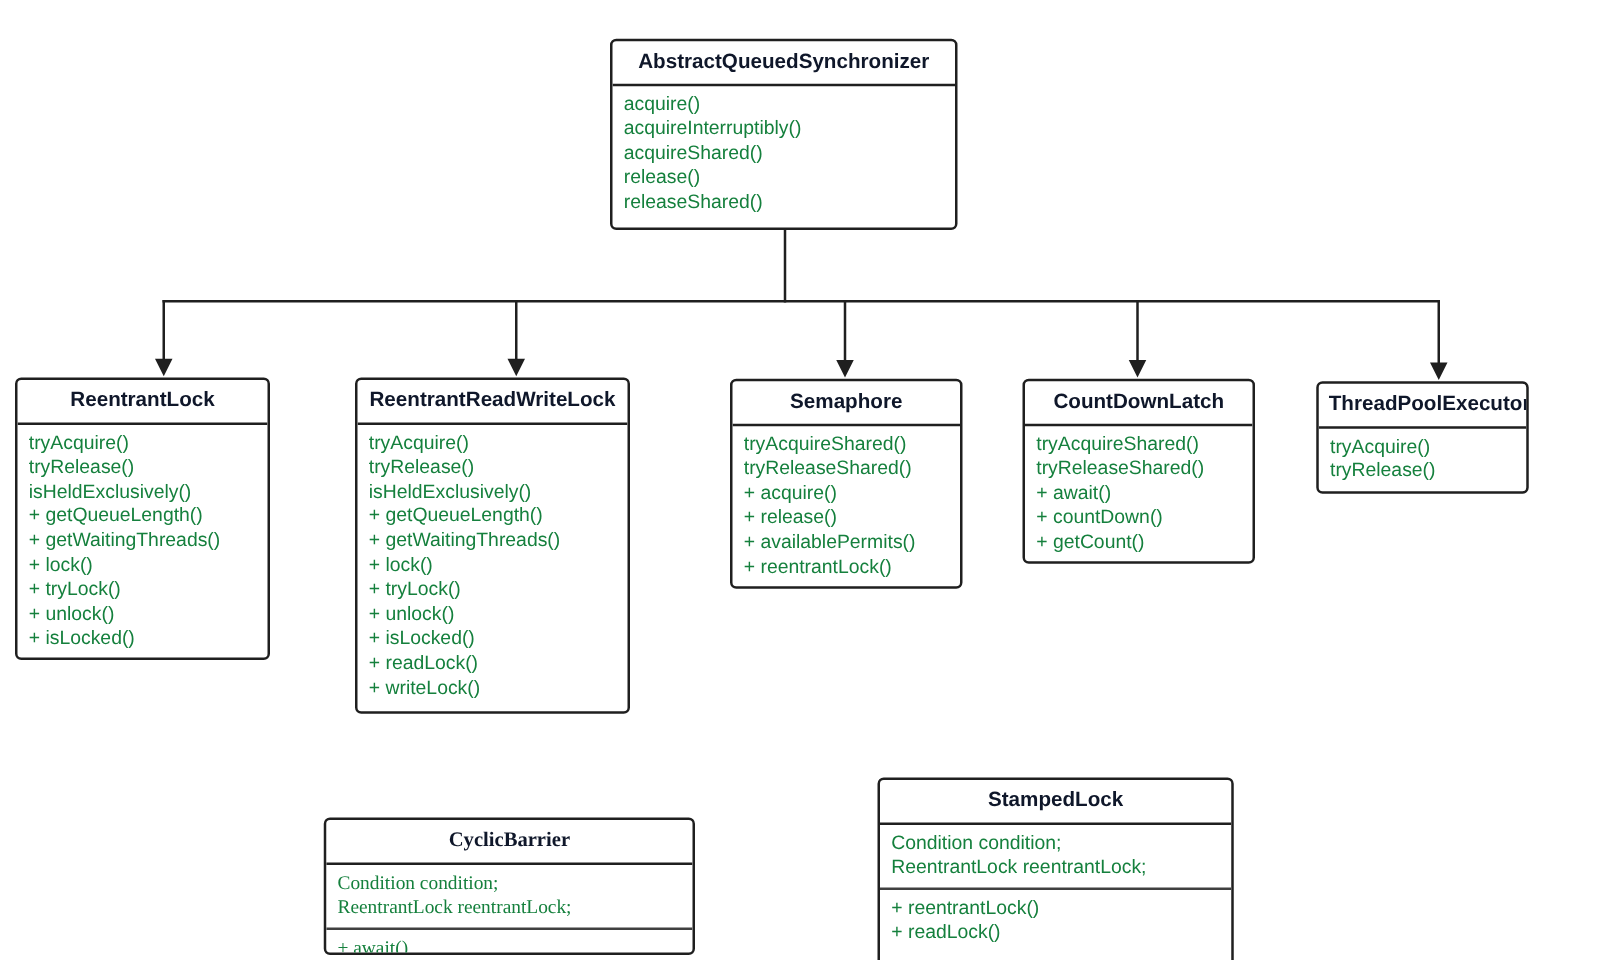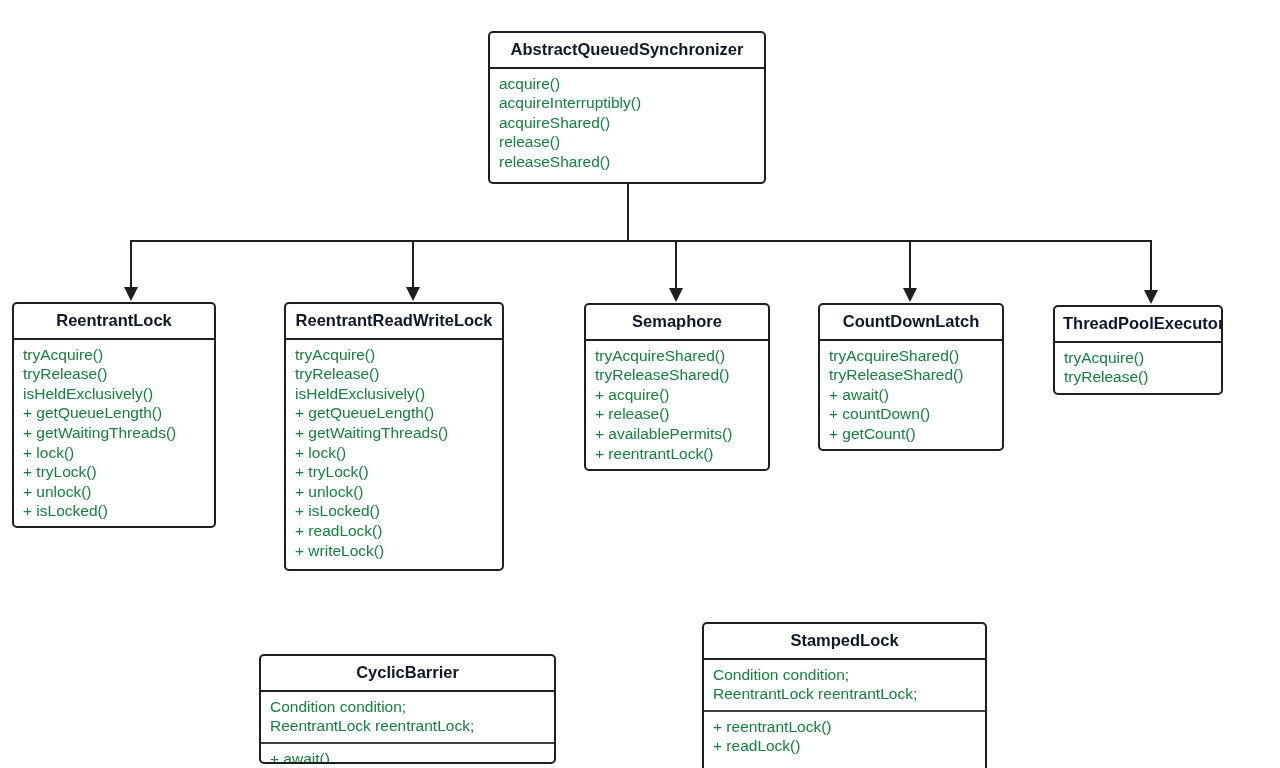--- a/index.html
+++ b/index.html
@@ -167,21 +167,21 @@
   </div>
 
   <div class="uml-class" style="left:1053px; top:305px; width:170px; height:90px;">
     <div class="uml-title">ThreadPoolExecutor</div>
     <div class="uml-compartment">
       <div class="uml-row">tryAcquire()</div>
       <div class="uml-row">tryRelease()</div>
     </div>
   </div>
 
-  <div class="uml-class" style="left:259px; top:654px; width:297px; height:110px;">
+  <div class="uml-class" style="left:259px; top:654px; width:297px; height:110px;font-family:Liberation Serif, serif;">
     <div class="uml-title">CyclicBarrier</div>
     <div class="uml-compartment">
       <div class="uml-row">Condition condition;</div>
       <div class="uml-row">ReentrantLock reentrantLock;</div>
     </div>
     <div class="uml-compartment">
       <div class="uml-row">+ await()</div>
     </div>
   </div>
 

